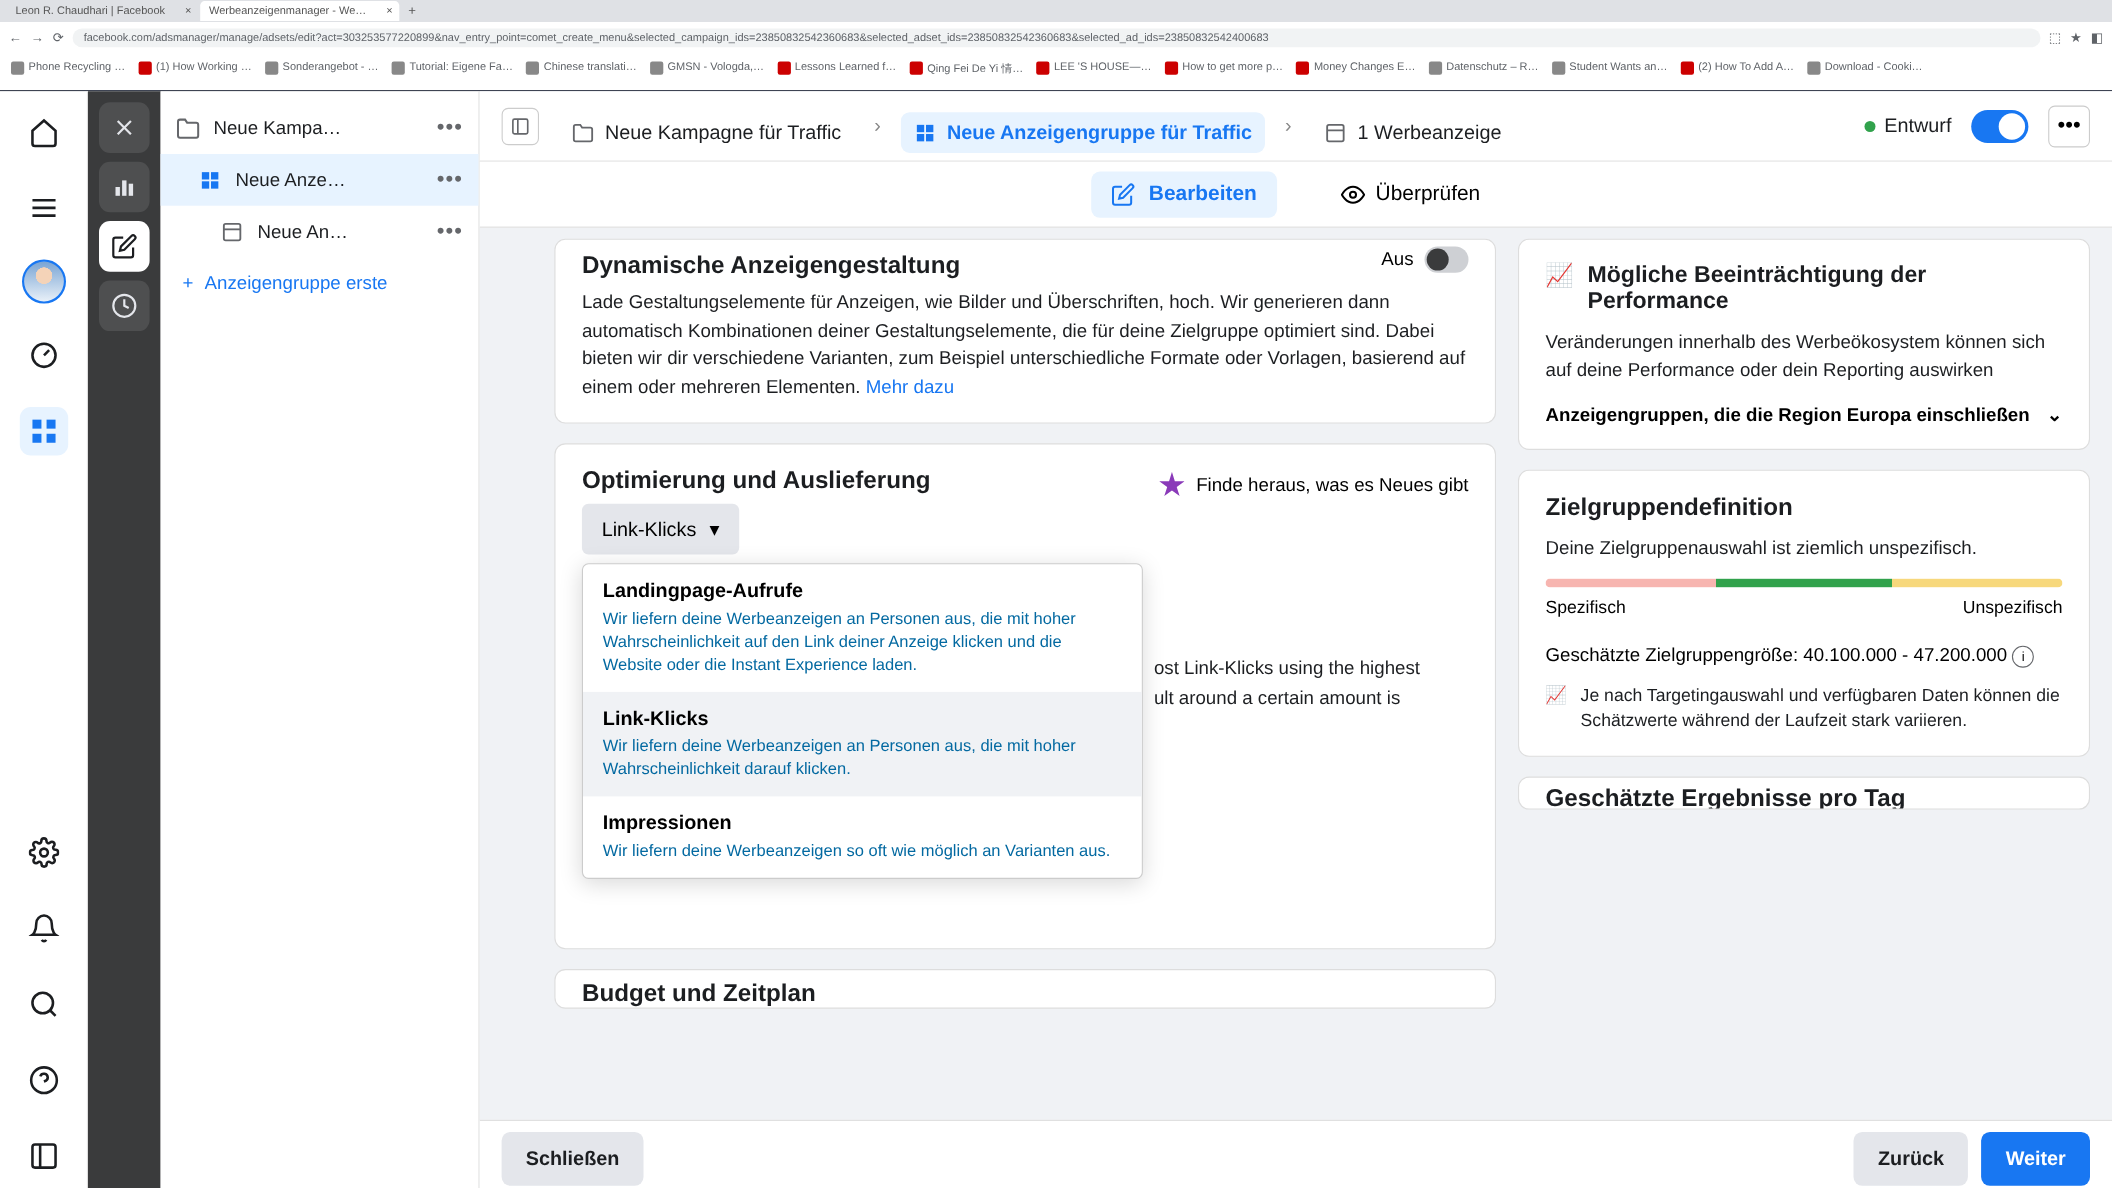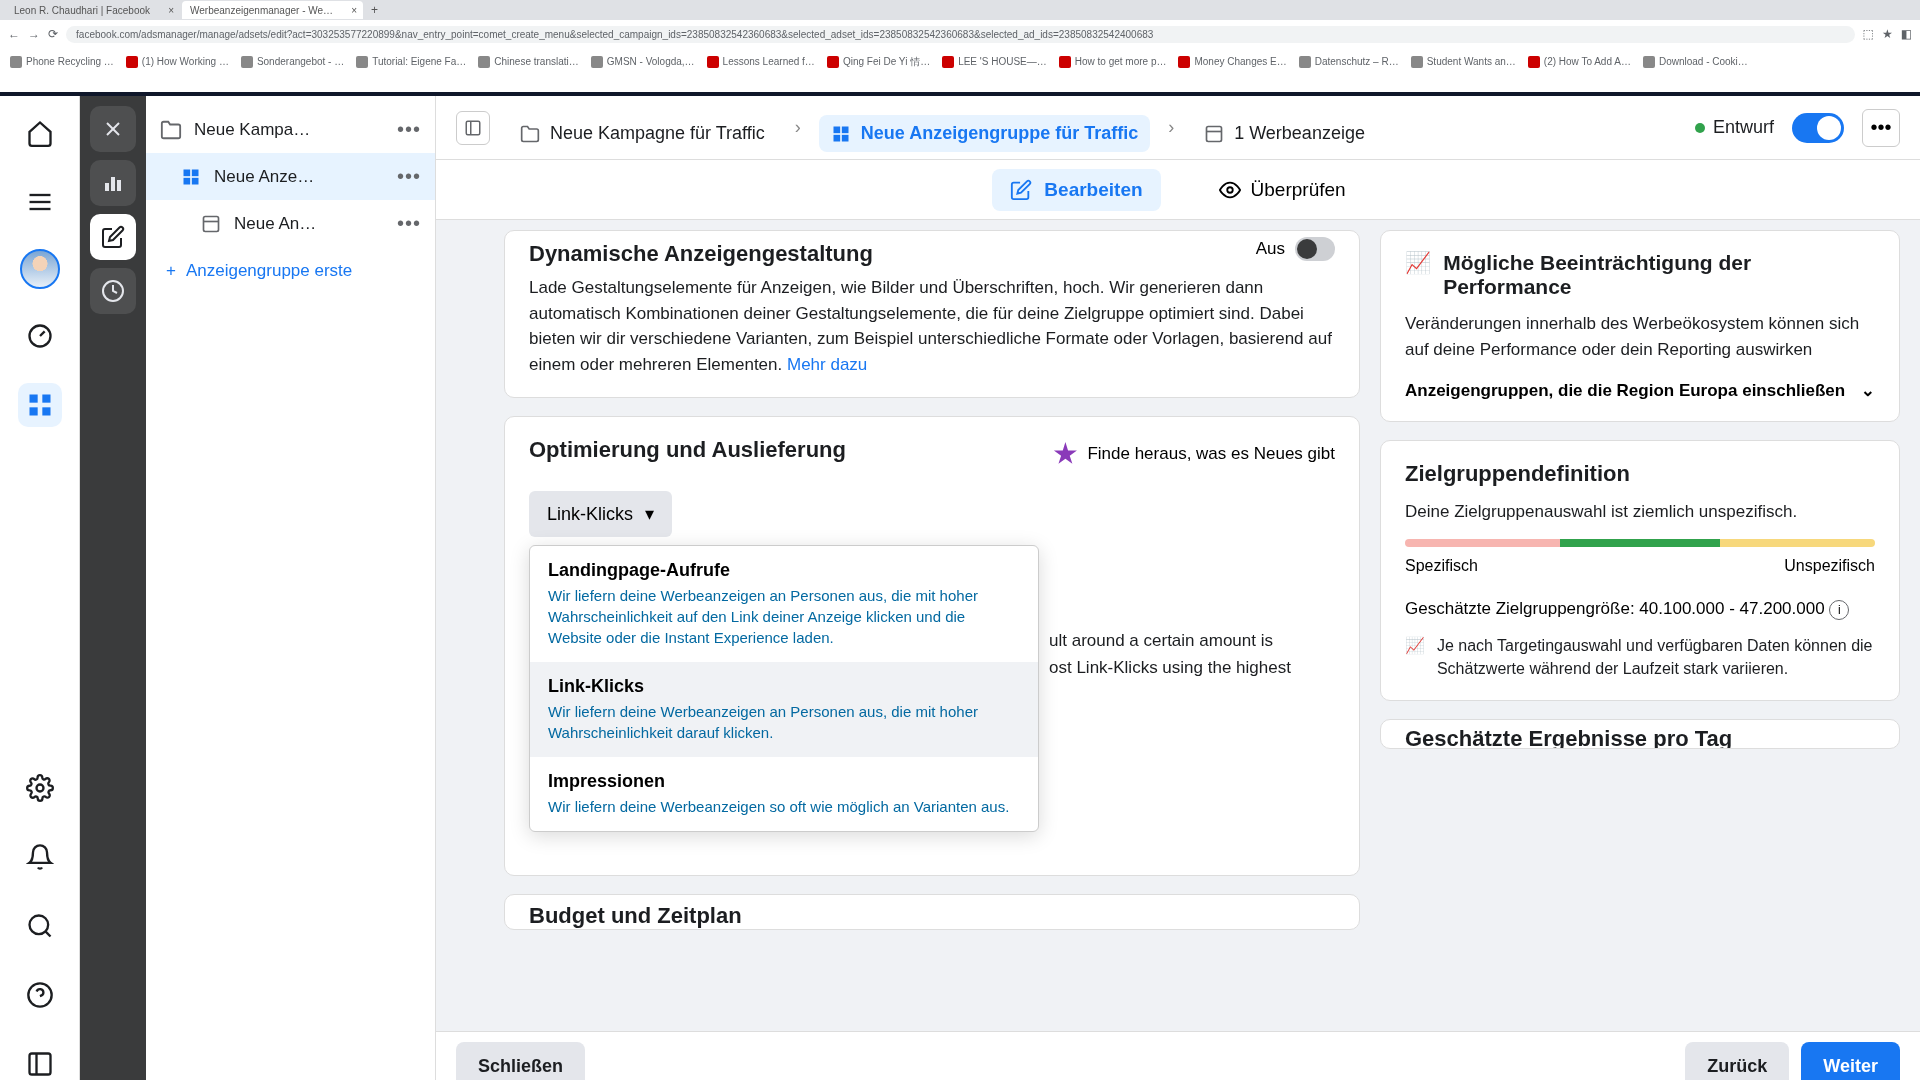--- a/index.html
+++ b/index.html
@@ -1,19 +1,19 @@
 <!DOCTYPE html>
 <html><head>
 <meta charset="utf-8">
 <style>
 * { margin: 0; padding: 0; box-sizing: border-box; font-family: -apple-system, BlinkMacSystemFont, "Segoe UI", Helvetica, Arial, sans-serif; }
 body { background: #f5f5f5; width: 1920px; height: 1080px; overflow: hidden; position: relative; }
 
 
-.browser-chrome { height: 96px; background: #fff; border-bottom: 4px solid #0f172a; }
+.browser-chrome { height: 83px; background: #fff; border-bottom: 1px solid #0f172a; }
 .tab-bar { height: 20px; background: #dfe1e5; display: flex; align-items: center; font-size: 10px; padding: 0 6px; }
 .tab { background: #fff; padding: 2px 30px 2px 8px; margin-right: 2px; border-radius: 4px 4px 0 0; position: relative; font-size: 10px; color: #555; display: flex; align-items: center; height: 18px; }
 .tab.inactive { background: #dfe1e5; }
 .tab-close { position: absolute; right: 6px; font-size: 10px; }
 .new-tab { padding: 0 6px; font-size: 12px; color: #555; }
 .addr-bar { height: 28px; display: flex; align-items: center; padding: 0 8px; gap: 8px; }
 .nav-icons { display: flex; gap: 8px; color: #5f6368; font-size: 12px; }
 .url-field { flex: 1; background: #f1f3f4; border-radius: 14px; padding: 3px 10px; font-size: 10px; color: #5f6368; }
 .bookmarks { height: 27px; display: flex; align-items: center; gap: 12px; padding: 0 10px; font-size: 10px; color: #5f6368; overflow: hidden; }
 .bookmark { display: flex; align-items: center; gap: 4px; white-space: nowrap; }
@@ -74,21 +74,21 @@
 .card { background: #fff; border: 1px solid #ddd; border-radius: 10px; padding: 20px 24px; }
 .card h2 { font-size: 22px; font-weight: 700; color: #1c1e21; margin-bottom: 8px; }
 .card p { font-size: 17px; color: #1c1e21; line-height: 1.5; }
 .card a { color: #1877f2; text-decoration: none; }
 
 .dyn-row { display: flex; justify-content: space-between; align-items: flex-start; }
 .off-toggle { display: flex; align-items: center; gap: 10px; font-size: 17px; transform: translateY(-4px); }
 .off-switch { width: 40px; height: 24px; background: #ced0d4; border-radius: 12px; position: relative; }
 .off-switch::after { content: ''; position: absolute; width: 20px; height: 20px; background: #3a3b3c; border-radius: 50%; top: 2px; left: 2px; }
 
-.opt-header { display: flex; justify-content: space-between; align-items: center; margin-bottom: 20px; }
+.opt-header { display: flex; justify-content: space-between; align-items: center; }
 .news-chip { display: flex; align-items: center; gap: 10px; font-size: 17px; }
 .star { width: 24px; height: 24px; background: #8a3ab9; clip-path: polygon(50% 0%, 61% 35%, 98% 35%, 68% 57%, 79% 91%, 50% 70%, 21% 91%, 32% 57%, 2% 35%, 39% 35%); }
 .opt-label { font-size: 18px; font-weight: 600; margin-bottom: 12px; }
 .dropdown { display: inline-flex; align-items: center; gap: 12px; background: #e4e6eb; padding: 12px 18px; border-radius: 6px; font-size: 18px; cursor: pointer; }
 
 .dropdown-menu { position: absolute; background: #fff; border: 1px solid #ccc; border-radius: 6px; box-shadow: 0 4px 20px rgba(0,0,0,0.15); width: 510px; margin-top: 8px; z-index: 100; }
 .dd-item { padding: 14px 18px; cursor: pointer; }
 .dd-item:hover, .dd-item.hover { background: #f0f2f5; }
 .dd-item h3 { font-size: 18px; font-weight: 700; margin-bottom: 4px; }
 .dd-item p { font-size: 15px; color: #0369a1; line-height: 1.4; }
@@ -416,22 +416,22 @@
               <span>Finde heraus, was es Neues gibt</span>
             </div>
           </div>
           <div style="position:relative;">
             <div class="dropdown">
               <span>Link-Klicks</span>
               <span>▾</span>
             </div>
             <div style="position:relative;">
               <div class="behind-text" style="top:90px;">
+                <div>ost Link-Klicks using the highest</div>
                 <div>ult around a certain amount is</div>
-                <div>ost Link-Klicks using the highest</div>
               </div>
             </div>
             <div class="dropdown-menu">
               <div class="dd-item">
                 <h3>Landingpage-Aufrufe</h3>
                 <p>Wir liefern deine Werbeanzeigen an Personen aus, die mit hoher Wahrscheinlichkeit auf den Link deiner Anzeige klicken und die Website oder die Instant Experience laden.</p>
               </div>
               <div class="dd-item hover">
                 <h3>Link-Klicks</h3>
                 <p>Wir liefern deine Werbeanzeigen an Personen aus, die mit hoher Wahrscheinlichkeit darauf klicken.</p>

